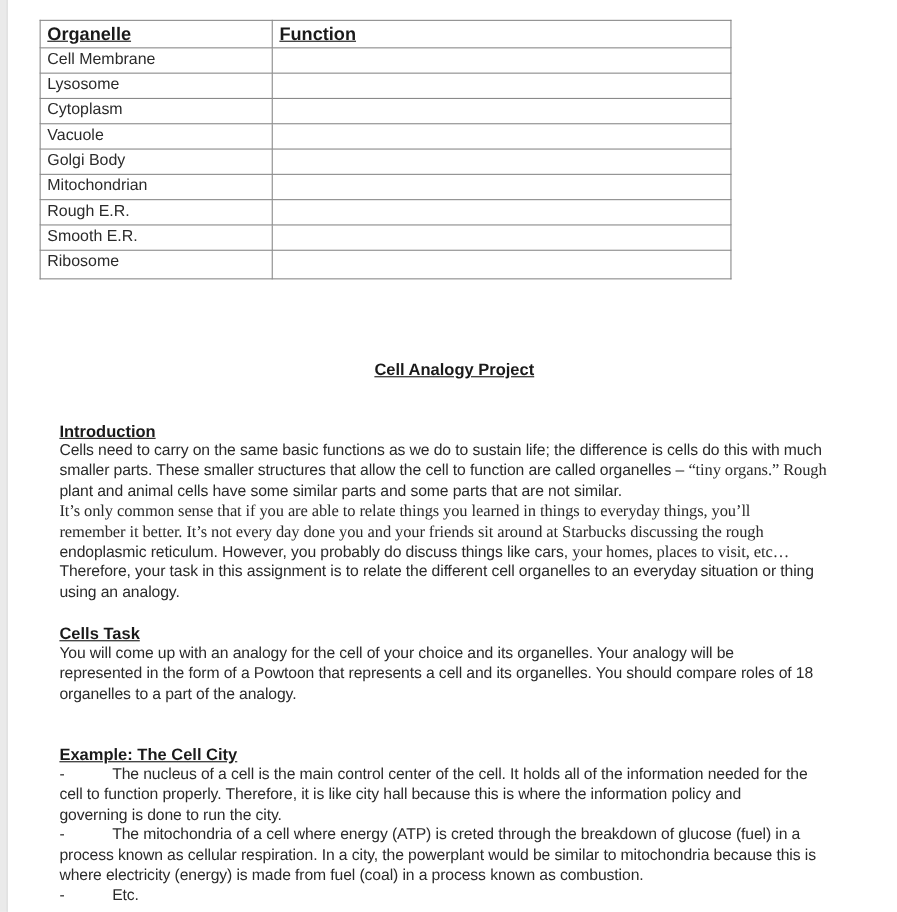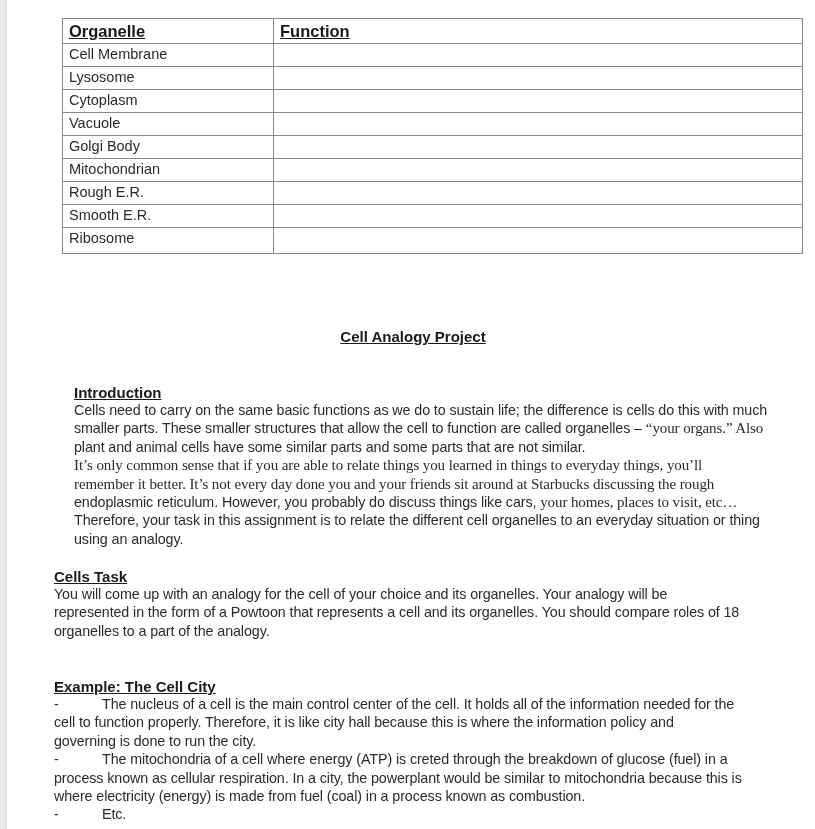--- a/index.html
+++ b/index.html
@@ -10,22 +10,22 @@
     font-family: "Liberation Sans", sans-serif;
     color: #222;
   }
   .gutter {
     position: absolute; left: 0; top: 0; width: 6px; height: 829px;
     background: #eaeaea; border-right: 1px solid #dcdcdc;
   }
   .page { position: absolute; left: 0; top: 0; width: 815px; height: 829px; }
 
   table.org {
-    position: absolute; left: 62px; top: 18px;
-    width: 741px; border-collapse: collapse;
+    position: absolute; left: 36px; top: 18px;
+    width: 629px; border-collapse: collapse;
     font-size: 14.5px;
   }
   table.org td, table.org th {
     border: 1px solid #8a8a8a;
     padding: 0 0 0 6px;
     height: 22px; line-height: 20px;
     text-align: left; vertical-align: top;
     font-weight: normal;
     color: #2a2a2a;
   }
@@ -43,21 +43,21 @@
   }
 
   .section { position: absolute; left: 54px; width: 730px; }
   .heading {
     font-weight: bold; text-decoration: underline; font-size: 15px;
     color: #1a1a1a; line-height: 17px;
   }
   .p { font-size: 14.3px; line-height: 18.4px; color: #2a2a2a; letter-spacing: -0.1px; }
   .serif { font-family: "Liberation Serif", serif; font-size: 15px; }
 
-  .intro { top: 384px; margin-left: 20px; }
+  .intro { top: 384px; }
   .task { top: 568px; }
   .example { top: 678px; }
 
   .bullet-line { position: relative; }
   .dash { display: inline-block; width: 48px; }
 </style>
 </head>
 <body>
 
 <div class="gutter"></div>
@@ -107,21 +107,21 @@
       <td></td>
     </tr>
   </tbody>
     </table>
 
   <div class="title">Cell Analogy Project</div>
 
   <div class="section intro">
     <div class="heading">Introduction</div>
     <div class="p">Cells need to carry on the same basic functions as we do to sustain life; the difference is cells do this with much</div>
-    <div class="p"><span>smaller parts. These smaller structures that allow the cell to function are called organelles – </span><span class="serif">“your organs.” Also</span></div>
+    <div class="p"><span>smaller parts. These smaller structures that allow the cell to function are called organelles – </span><span class="serif">“tiny organs.” Rough</span></div>
     <div class="p">plant and animal cells have some similar parts and some parts that are not similar.</div>
     <div class="p serif">It’s only common sense that if you are able to relate things you learned in things to everyday things, you’ll</div>
     <div class="p serif">remember it better. It’s not every day done you and your friends sit around at Starbucks discussing the rough</div>
     <div class="p"><span>endoplasmic reticulum. However, you probably do discuss things like cars, </span><span class="serif">your homes, places to visit, etc…</span></div>
     <div class="p">Therefore, your task in this assignment is to relate the different cell organelles to an everyday situation or thing</div>
     <div class="p">using an analogy.</div>
   </div>
 
   <div class="section task">
     <div class="heading">Cells Task</div>

